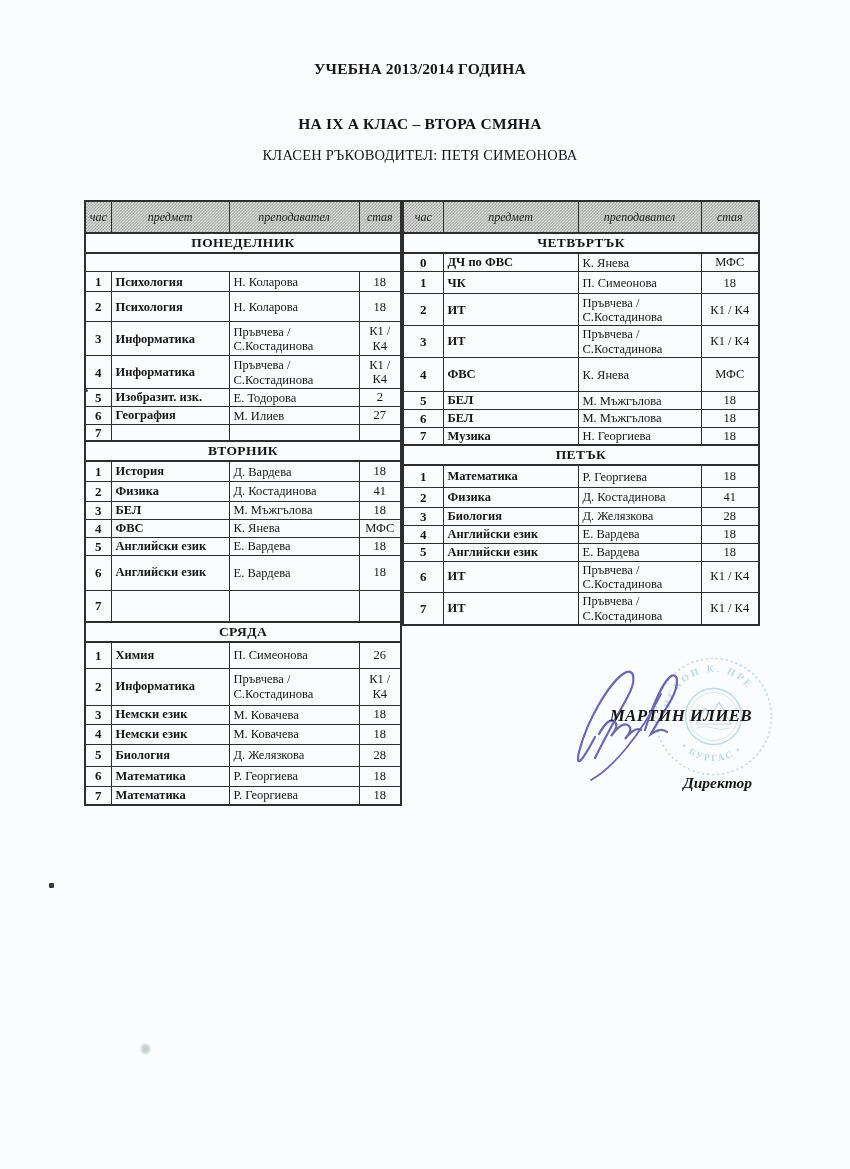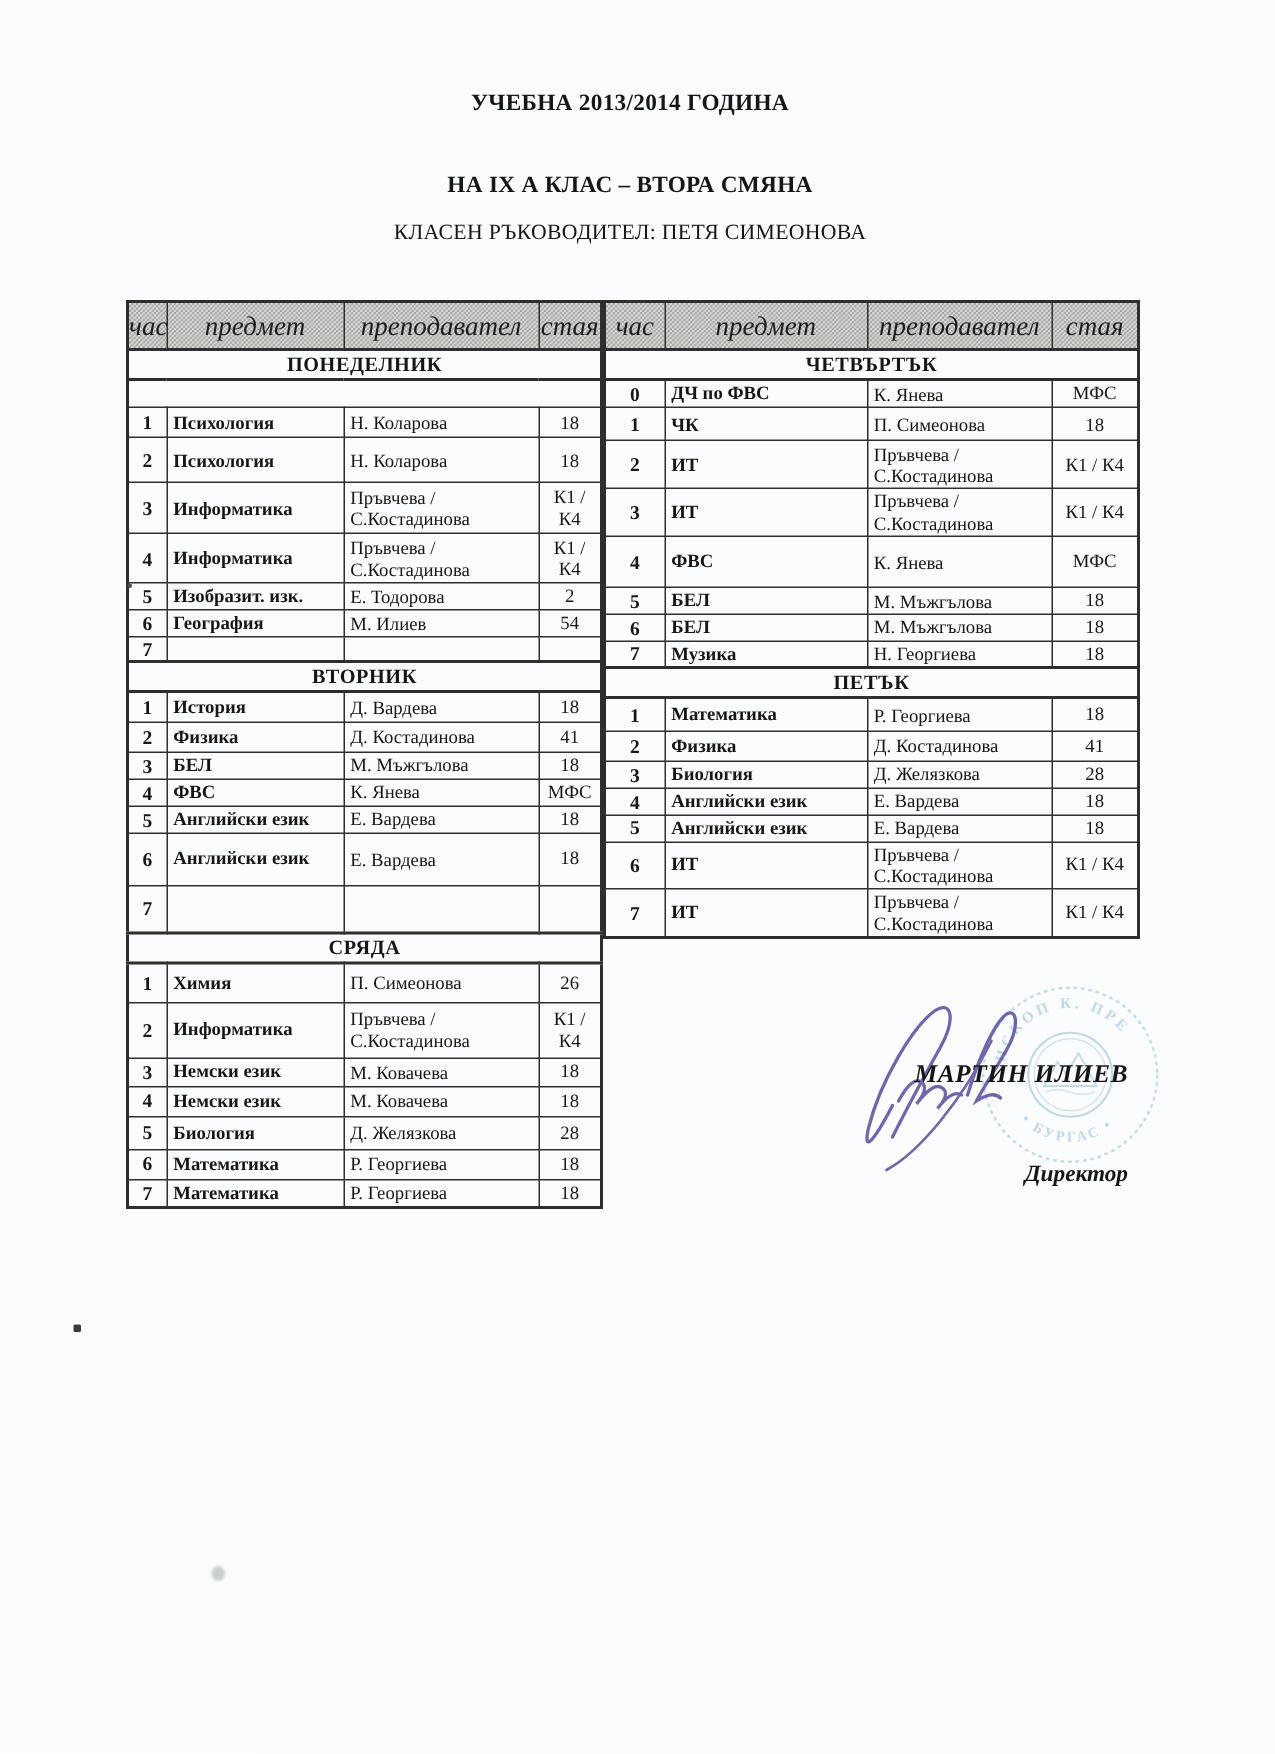--- a/index.html
+++ b/index.html
@@ -14,21 +14,21 @@
   .t-bold { font-weight:bold; font-size:15.5px; }
   .t-reg  { font-size:14.5px; }
 
   table { border-collapse:collapse; table-layout:fixed; position:absolute; top:200px; }
   #tbl-left  { left:84px;  width:318px; }
   #tbl-right { left:402px; width:358px; }
   table, td, th { border:1px solid #2e2e2e; }
   table { border-width:2px; }
   thead tr { height:32px; }
   th {
-    font-style:italic; font-weight:normal; font-size:18px; color:#1c1c1c;
+    font-style:italic; font-weight:normal; font-size:12px; color:#1c1c1c;
     border-bottom-width:2px;
     background-color:#c2c5c2;
     background-image:
       linear-gradient(45deg,#9ea39e 25%,transparent 25%,transparent 75%,#9ea39e 75%),
       linear-gradient(45deg,#9ea39e 25%,#d7d9d7 25%,#d7d9d7 75%,#9ea39e 75%);
     background-size:3px 3px; background-position:0 0,1.5px 1.5px;
   }
   .day-row td {
     text-align:center; font-weight:bold; font-size:13.5px; letter-spacing:.4px;
     border-top-width:2px; border-bottom-width:2px; padding:1px 0; height:16px;
@@ -116,21 +116,21 @@
         <tr style="height: 17px;">
           <td class="c-hour">5</td>
           <td class="c-subject">Изобразит. изк.</td>
           <td class="c-teacher">Е. Тодорова</td>
           <td class="c-room">2</td>
         </tr>
         <tr style="height: 16px;">
           <td class="c-hour">6</td>
           <td class="c-subject">География</td>
           <td class="c-teacher">М. Илиев</td>
-          <td class="c-room">54</td>
+          <td class="c-room">27</td>
         </tr>
         <tr style="height: 17px;">
           <td class="c-hour">7</td>
           <td class="c-subject"></td>
           <td class="c-teacher"></td>
           <td class="c-room"></td>
         </tr>
         <tr class="day-row">
           <td colspan="4">ВТОРНИК</td>
         </tr>

